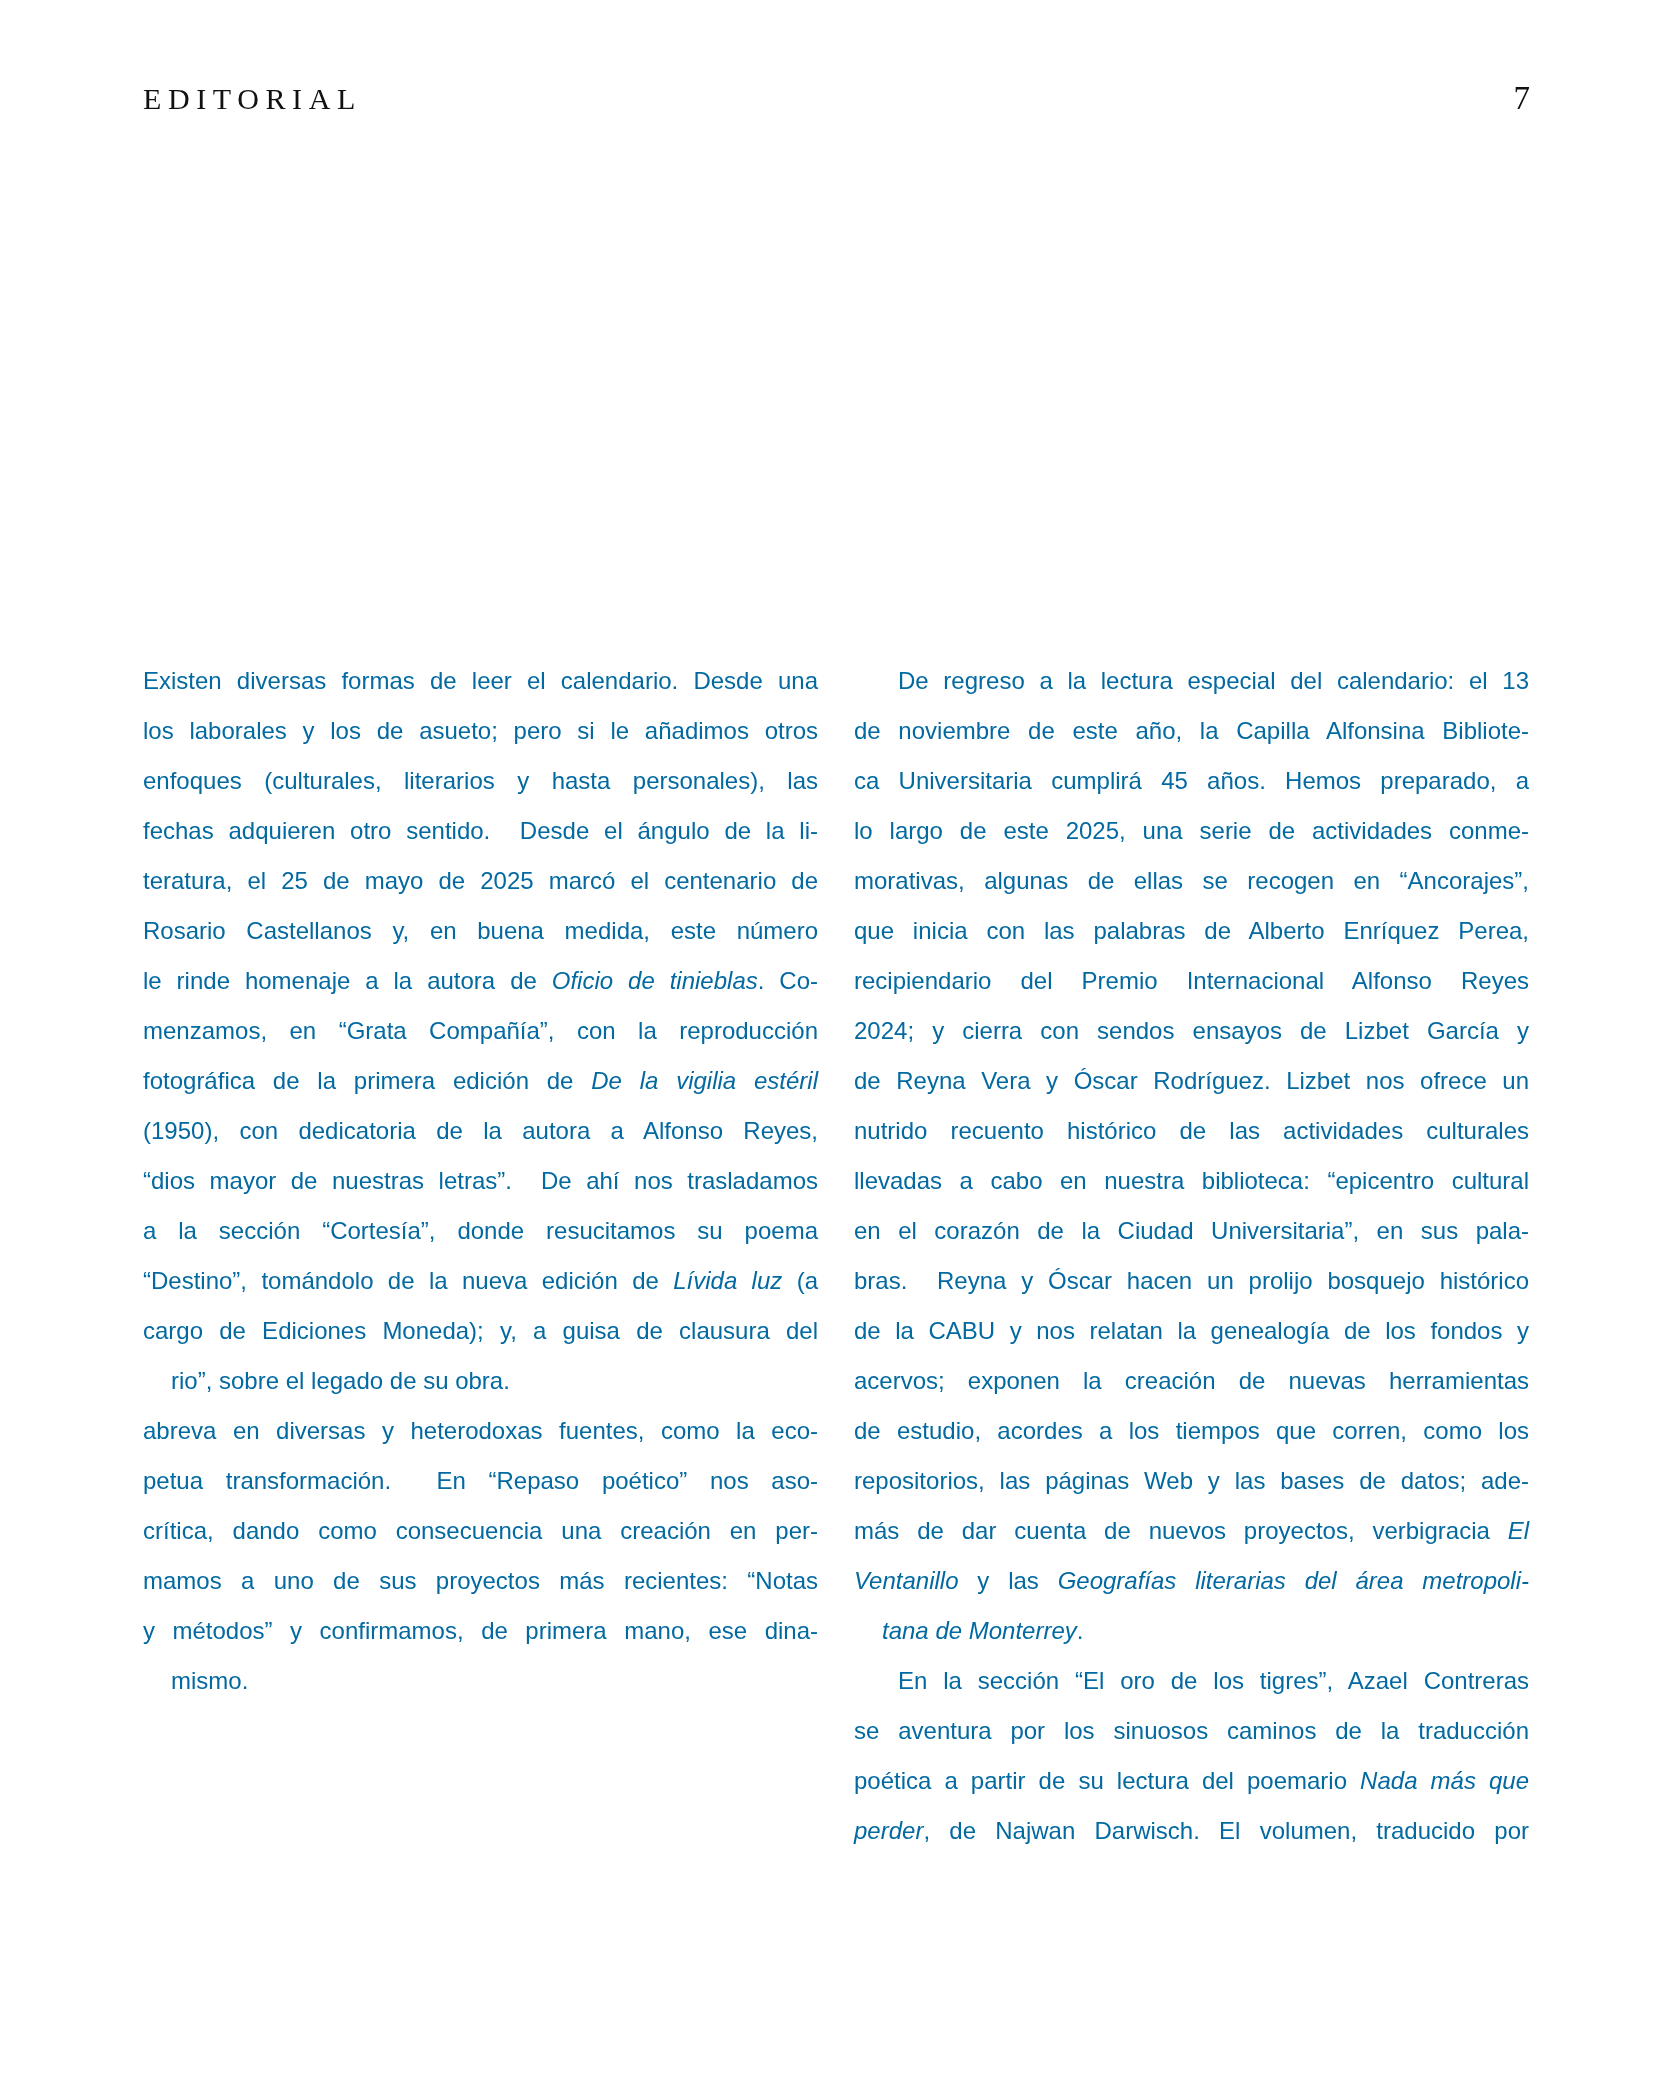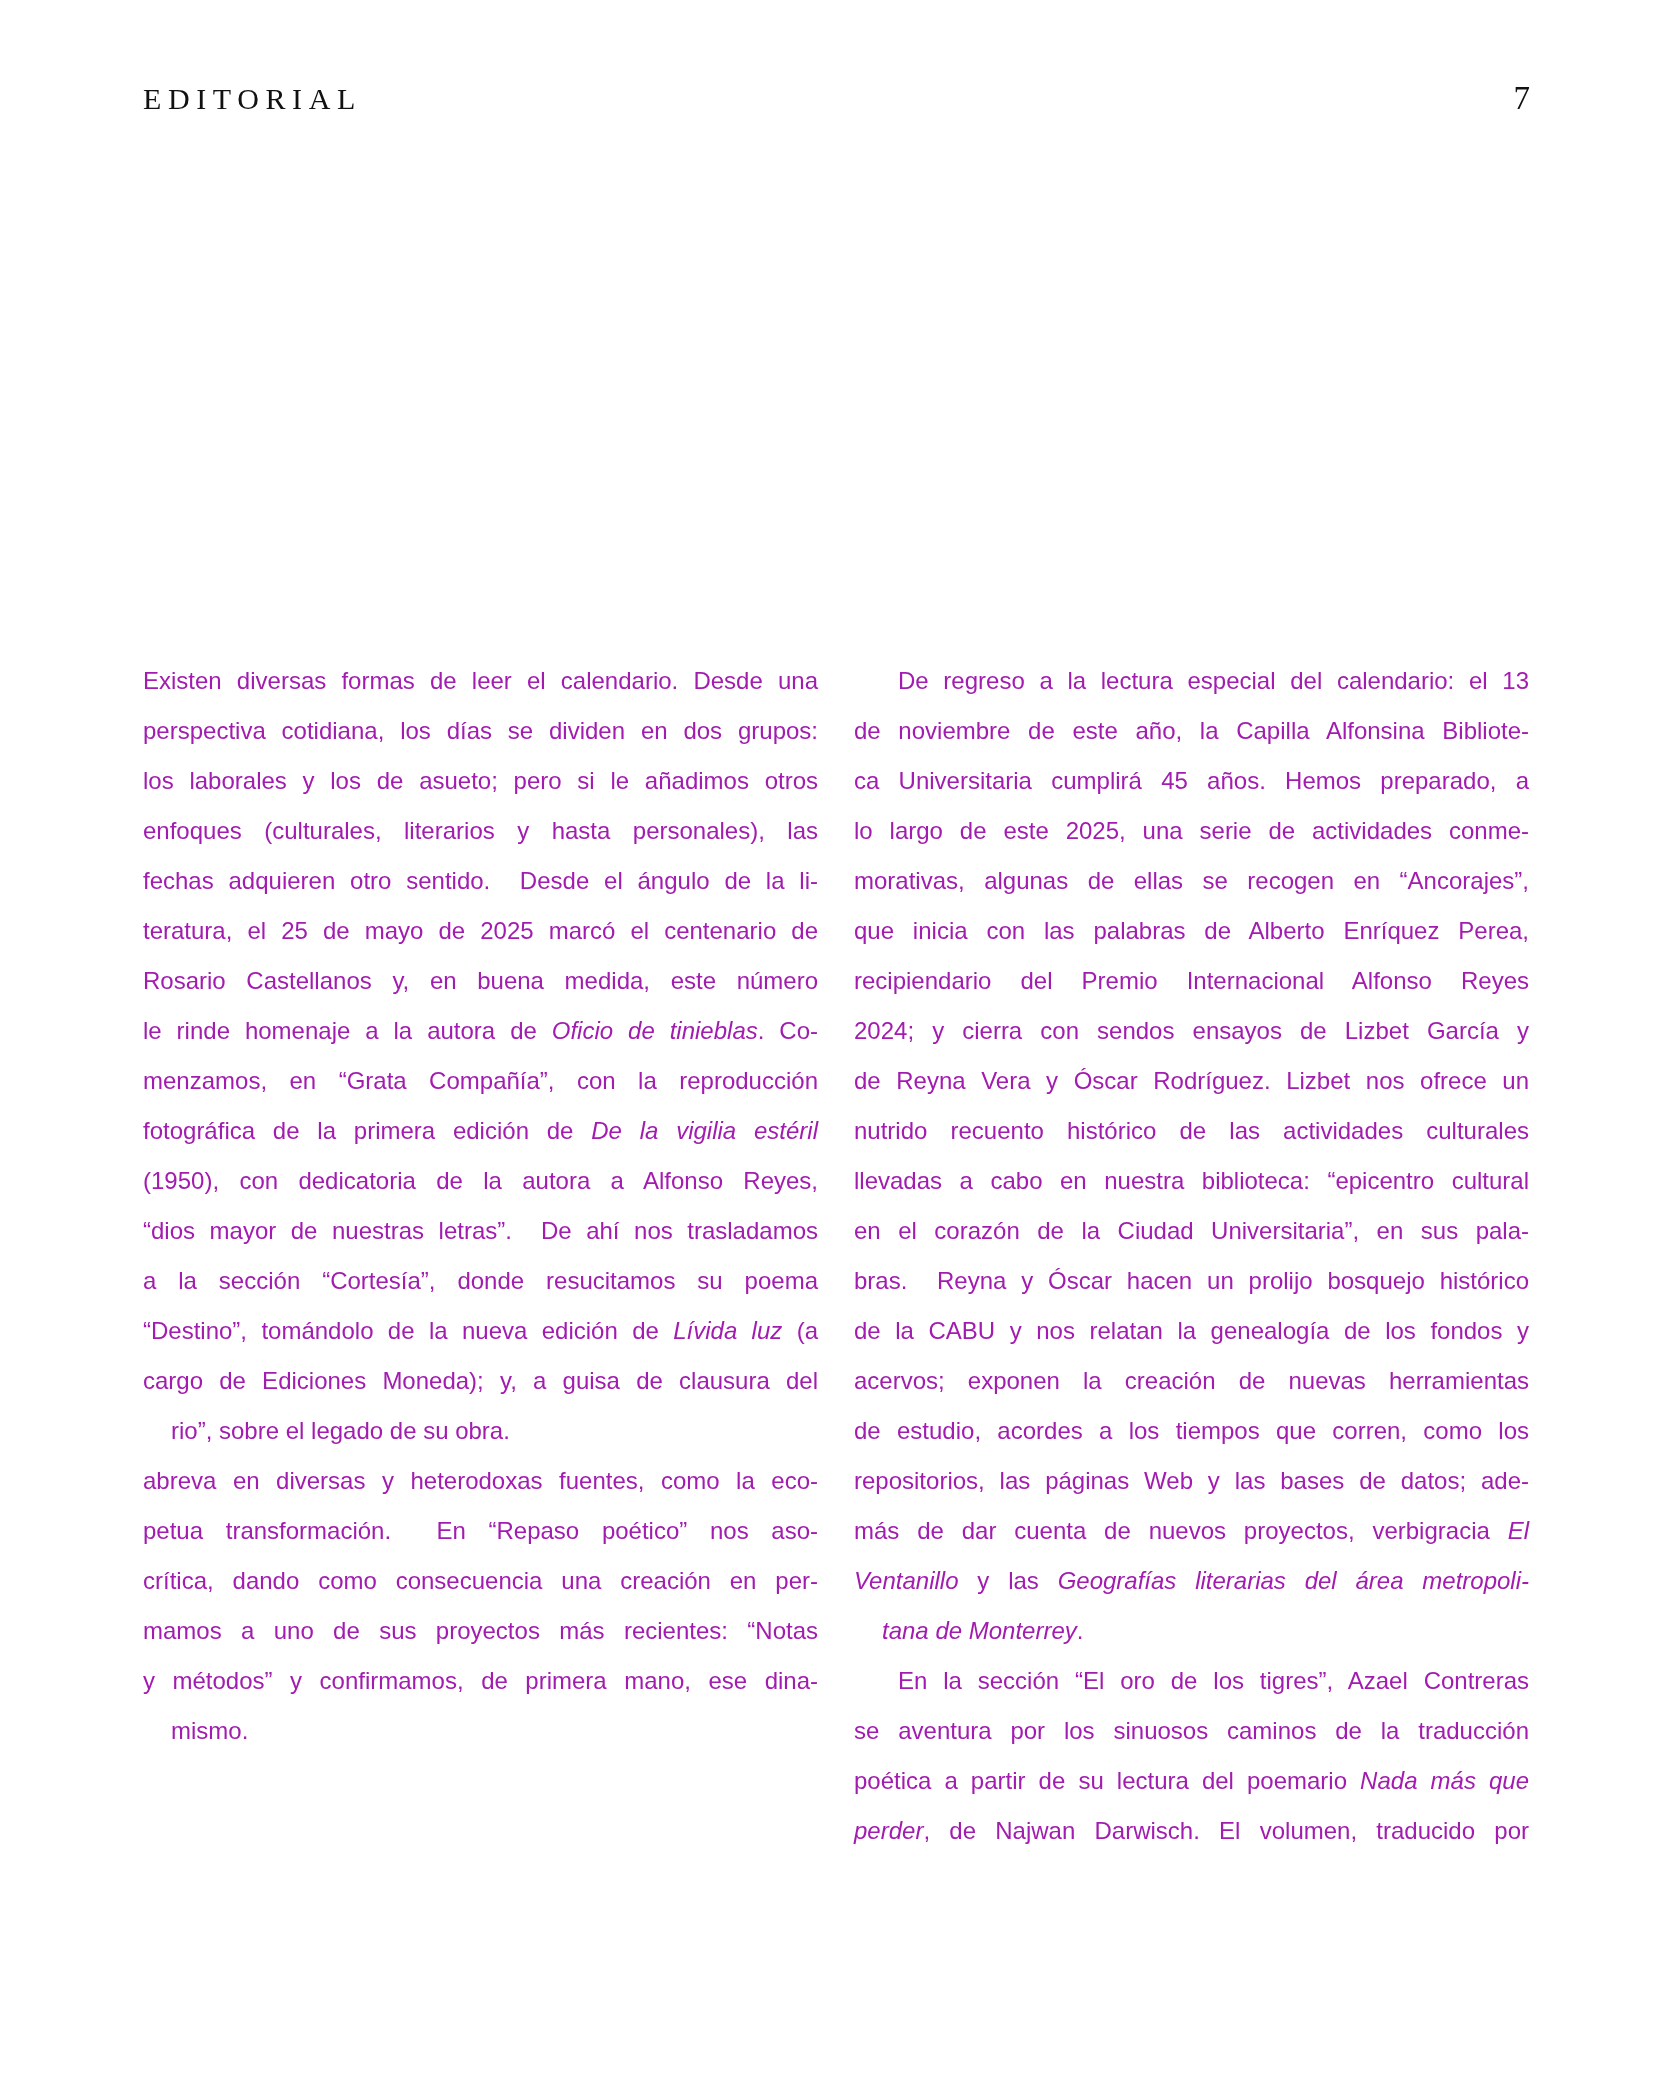--- a/index.html
+++ b/index.html
@@ -34,21 +34,21 @@
     font-size: 33px;
     font-weight: 400;
   }
   .column {
     position: absolute;
     top: 656px;
     width: 675px;
     font-family: "Liberation Sans", sans-serif;
     font-size: 24px;
     line-height: 50px;
-    color: #a21caf;
+    color: #0369a1;
   }
   #col-left  { left: 143px; }
   #col-right { left: 854px; }
   .line {
     text-align: justify;
     -moz-text-align-last: justify;
     text-align-last: justify;
   }
   .line.para-end {
     -moz-text-align-last: left;
@@ -65,21 +65,20 @@
 
 <div class="page">
   <header class="page-header">
     <span class="section-title">EDITORIAL</span>
     <span class="page-number">7</span>
   </header>
 
   <main>
     <div class="column" id="col-left">
         <div class="line"><span>Existen diversas formas de leer el calendario. Desde una</span></div>
-        <div class="line"><span>perspectiva cotidiana, los días se dividen en dos grupos:</span></div>
         <div class="line"><span>los laborales y los de asueto; pero si le añadimos otros</span></div>
         <div class="line"><span>enfoques (culturales, literarios y hasta personales), las</span></div>
         <div class="line"><span>fechas adquieren otro sentido.&nbsp; Desde el ángulo de la li-</span></div>
         <div class="line"><span>teratura, el 25 de mayo de 2025 marcó el centenario de</span></div>
         <div class="line"><span>Rosario Castellanos y, en buena medida, este número</span></div>
         <div class="line"><span>le rinde homenaje a la autora de </span><span class="it">Oficio de tinieblas</span><span>. Co-</span></div>
         <div class="line"><span>menzamos, en “Grata Compañía”, con la reproducción</span></div>
         <div class="line"><span>fotográfica de la primera edición de </span><span class="it">De la vigilia estéril</span></div>
         <div class="line"><span>(1950), con dedicatoria de la autora a Alfonso Reyes,</span></div>
         <div class="line"><span>“dios mayor de nuestras letras”.&nbsp; De ahí nos trasladamos</span></div>

